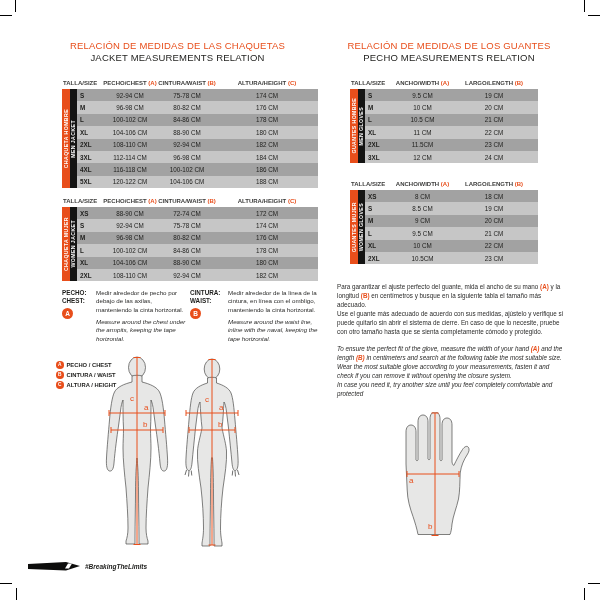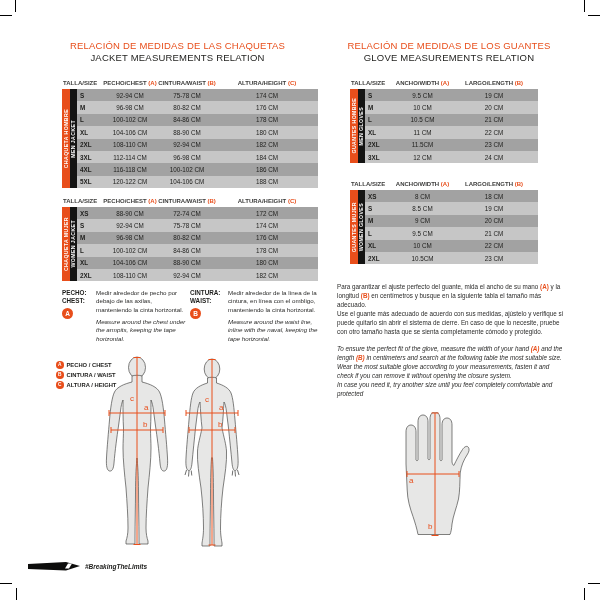--- a/index.html
+++ b/index.html
@@ -273,21 +273,21 @@
   <line class="mtick" x1="62" y1="52" x2="62" y2="58"></line>
   <line class="mline" x1="13" y1="72" x2="59" y2="72"></line>
   <line class="mtick" x1="13" y1="69" x2="13" y2="75"></line>
   <line class="mtick" x1="59" y1="69" x2="59" y2="75"></line>
   <text class="mark-label" x="33" y="44" text-anchor="end">c</text>
   <text class="mark-label" x="43" y="52">a</text>
   <text class="mark-label" x="42" y="69">b</text>
 </svg>
 
 <div class="sec-title t-es" style="left:333px;top:40px;width:232px;">RELACIÓN DE MEDIDAS DE LOS GUANTES</div>
-<div class="sec-title t-en" style="left:333px;top:52px;width:232px;">GLOVE MEASUREMENTS RELATION</div>
+<div class="sec-title t-en" style="left:333px;top:52px;width:232px;">PECHO MEASUREMENTS RELATION</div>
 
 <div class="size-table glove-table cols3" style="left:350px;top:77px;">
     <div class="thead">
       <div class="th c0">TALLA/SIZE</div>
       <div class="th c1">ANCHO/WIDTH<span class="acc"> (A)</span></div>
       <div class="th c2">LARGO/LENGTH<span class="acc"> (B)</span></div>
     </div>
     <div class="trow row-dark">
       <div class="td c0">S</div>
       <div class="td c1">9.5 CM</div>

